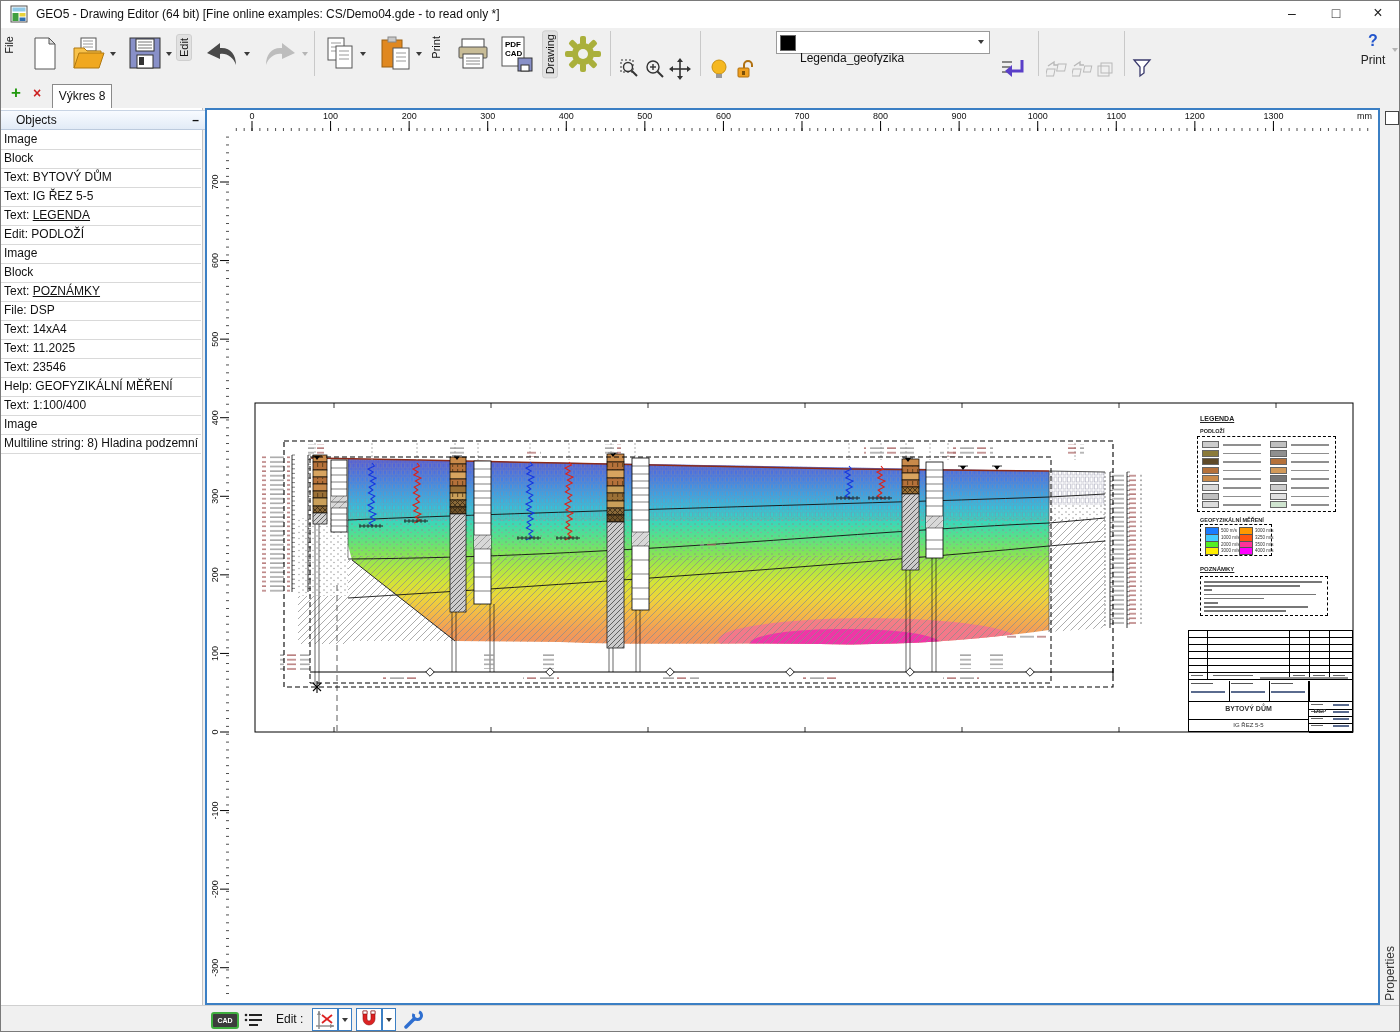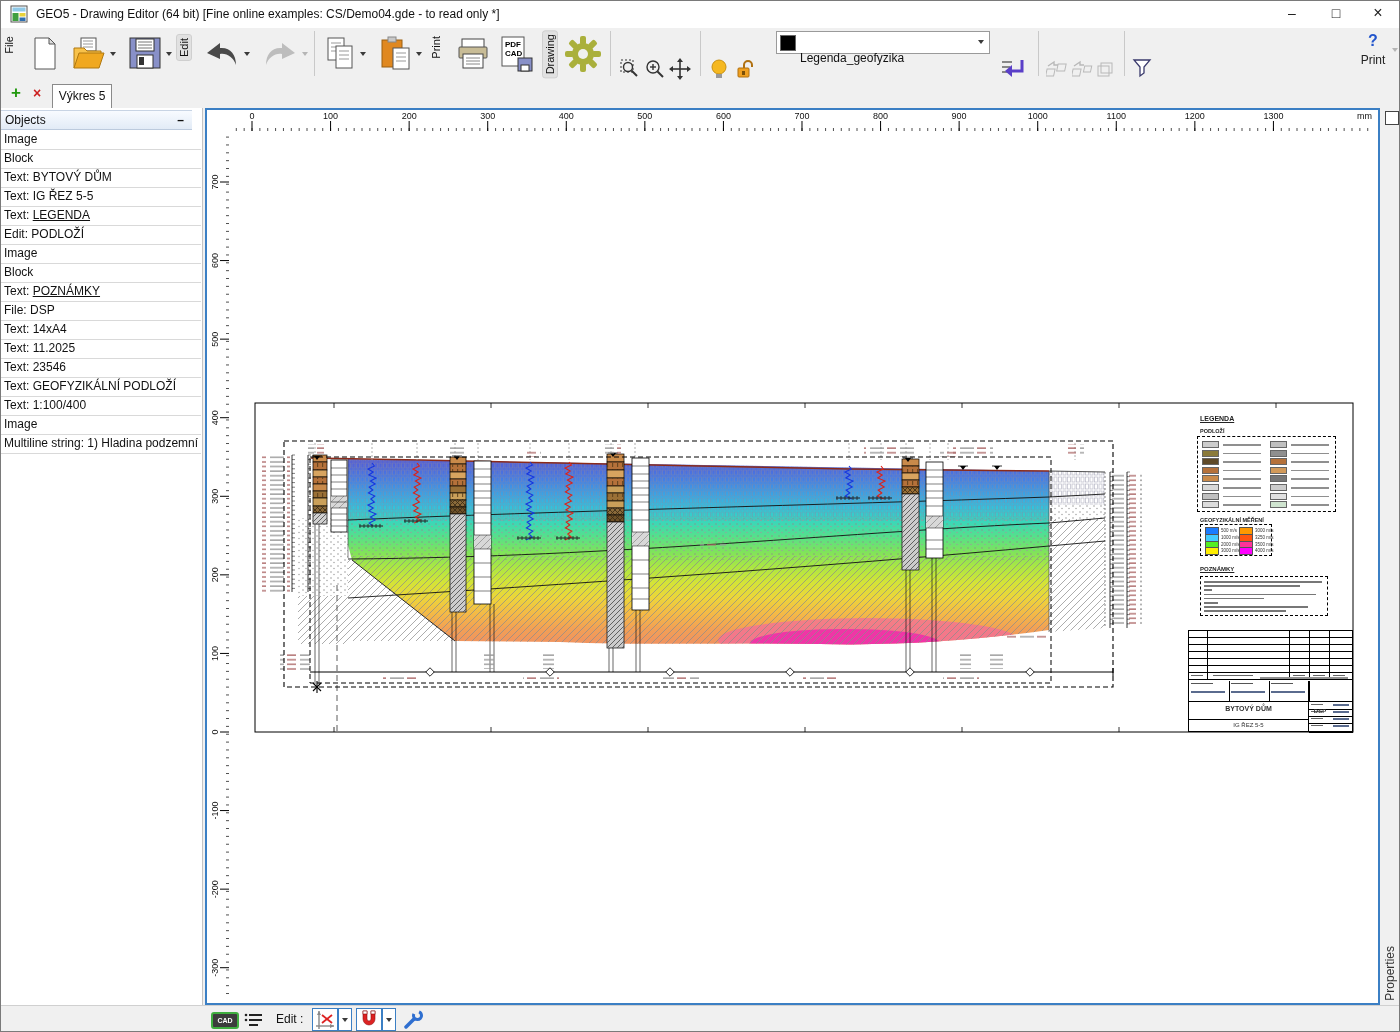--- a/index.html
+++ b/index.html
@@ -28,22 +28,22 @@
   #helpbox .q{font-size:16px;font-weight:bold;color:#2255cc;display:block;margin-top:2px}
   #helpbox .h{font-size:12px;color:#222}
   
   #tabrow{position:absolute;left:0;top:80px;width:1400px;height:28px;background:#f0f0f0}
   #tabadd{position:absolute;left:6px;top:3px;font-size:17px;font-weight:bold;color:#22990f;width:20px;text-align:center}
   #tabclose{position:absolute;left:28px;top:5px;font-size:14px;font-weight:bold;color:#cc1f1f;width:18px;text-align:center}
   #drawtab{position:absolute;left:52px;top:4px;width:58px;height:24px;background:#fff;border:1px solid #8a8a8a;border-bottom:none;
            font-size:12px;text-align:center;line-height:22px}
   
   #objpanel{position:absolute;left:0;top:108px;width:202px;height:897px;background:#fff;border-right:1px solid #c4c4c4}
-  #objhead{position:absolute;left:0;top:2px;width:192px;height:20px;background:linear-gradient(#f8fbff,#e2ebf6);
-           border-top:1px solid #c8d4e4;border-bottom:1px solid #bccadd;font-size:12px;line-height:19px;padding-left:5px;box-sizing:border-box}
+  #objhead{position:absolute;left:0;top:2px;width:207px;height:20px;background:linear-gradient(#f8fbff,#e2ebf6);
+           border-top:1px solid #c8d4e4;border-bottom:1px solid #bccadd;font-size:12px;line-height:19px;padding-left:16px;box-sizing:border-box}
   #objmin{position:absolute;right:8px;top:0;font-weight:bold}
   #objlist{position:absolute;left:0;top:23px;width:201px}
   .objrow{height:18px;border-bottom:1px solid #d9d9d9;font-size:12px;line-height:17px;padding-left:4px;white-space:nowrap;overflow:hidden;background:#fff}
   .objrow u{text-underline-offset:1px}
   
   #canvas{position:absolute;left:205px;top:108px;width:1175px;height:897px;background:#fff;border:2px solid #3b7fc4;box-sizing:border-box}
   #rightstrip{position:absolute;left:1380px;top:108px;width:20px;height:897px;background:#f0f0f0}
   #cornerbtn{position:absolute;left:5px;top:3px;width:12px;height:12px;background:#fff;border:1px solid #444}
   #propslabel{position:absolute;left:3px;bottom:4px;writing-mode:vertical-rl;transform:rotate(180deg);font-size:12px;color:#333}
   
@@ -349,21 +349,21 @@
   <div id="helpbox">
     <span class="q">?</span>
     <span class="h">Print</span>
   </div>
   <i class="dd gray" style="right:2px;top:20px"></i>
 </div>
 
 <div id="tabrow">
   <div id="tabadd">+</div>
   <div id="tabclose">×</div>
-  <div id="drawtab">Výkres 5</div>
+  <div id="drawtab">Výkres 8</div>
 </div>
 
 <div id="objpanel">
   <div id="objhead">
     <span>Objects</span>
     <span id="objmin">–</span>
   </div>
   <div id="objlist">
       <div class="objrow">Image</div>
       <div class="objrow">Block</div>
@@ -371,24 +371,24 @@
       <div class="objrow">Text: IG ŘEZ 5-5</div>
       <div class="objrow">Text: <u>LEGENDA</u></div>
       <div class="objrow">Edit: PODLOŽÍ</div>
       <div class="objrow">Image</div>
       <div class="objrow">Block</div>
       <div class="objrow">Text: <u>POZNÁMKY</u></div>
       <div class="objrow">File: DSP</div>
       <div class="objrow">Text: 14xA4</div>
       <div class="objrow">Text: 11.2025</div>
       <div class="objrow">Text: 23546</div>
-      <div class="objrow">Text: GEOFYZIKÁLNÍ PODLOŽÍ</div>
+      <div class="objrow">Help: GEOFYZIKÁLNÍ MĚŘENÍ</div>
       <div class="objrow">Text: 1:100/400</div>
       <div class="objrow">Image</div>
-      <div class="objrow">Multiline string: 1) Hladina podzemní</div>
+      <div class="objrow">Multiline string: 8) Hladina podzemní</div>
     </div>
 </div>
 
 <div id="canvas">
   <div class="abs" style="left:0;top:0;width:23px;height:23px;background:#fff"></div>
   <svg id="hruler" class="abs" style="left:23px;top:0" width="1148" height="23" viewBox="230 110 1148 23">
       <line x1="236.3" y1="128" x2="236.3" y2="131" stroke="#222" stroke-width="0.8"></line>
       <line x1="244.1571" y1="128" x2="244.1571" y2="131" stroke="#222" stroke-width="0.8"></line>
       <line x1="252.01420000000002" y1="128" x2="252.01420000000002" y2="131" stroke="#222" stroke-width="0.8"></line>
       <line x1="259.8713" y1="128" x2="259.8713" y2="131" stroke="#222" stroke-width="0.8"></line>

